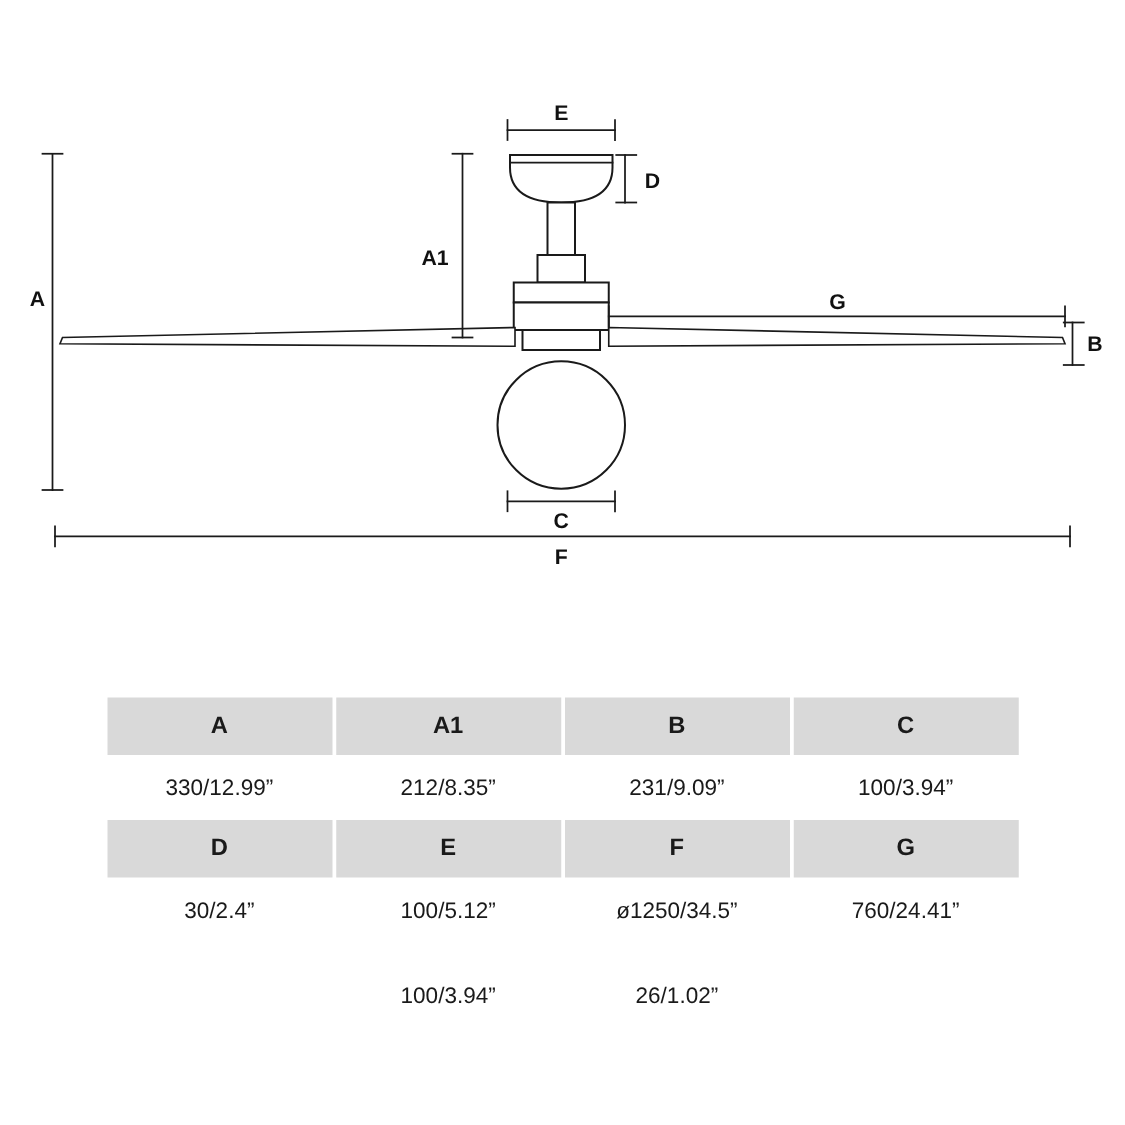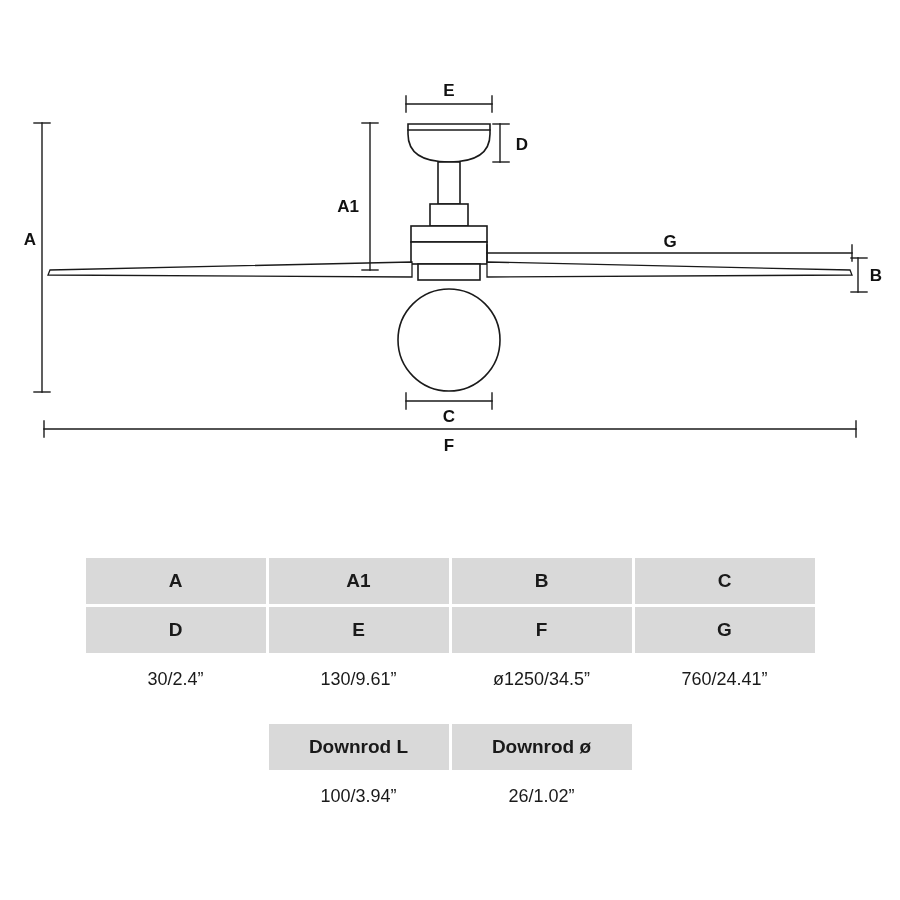--- a/index.html
+++ b/index.html
@@ -171,40 +171,42 @@
 
   <table class="spec">
     <tbody>
       <tr>
         <td class="hdr">A</td>
         <td class="hdr">A1</td>
         <td class="hdr">B</td>
         <td class="hdr">C</td>
       </tr>
       <tr>
+        <td class="val">330/12.99”</td>
+        <td class="val">212/8.35”</td>
+        <td class="val">231/9.09”</td>
+        <td class="val">100/3.94”</td>
+      </tr>
+      <tr>
         <td class="hdr">D</td>
         <td class="hdr">E</td>
         <td class="hdr">F</td>
         <td class="hdr">G</td>
       </tr>
       <tr>
         <td class="val">30/2.4”</td>
-        <td class="val">130/9.61”</td>
+        <td class="val">100/5.12”</td>
         <td class="val">ø1250/34.5”</td>
         <td class="val">760/24.41”</td>
       </tr>
     </tbody>
   </table>
 
   <table class="spec downrod">
     <tbody>
       <tr>
-        <td class="hdr">Downrod L</td>
-        <td class="hdr">Downrod ø</td>
-      </tr>
-      <tr>
         <td class="val">100/3.94”</td>
         <td class="val">26/1.02”</td>
       </tr>
     </tbody>
   </table>
 
 </div>
 
 </body></html>

